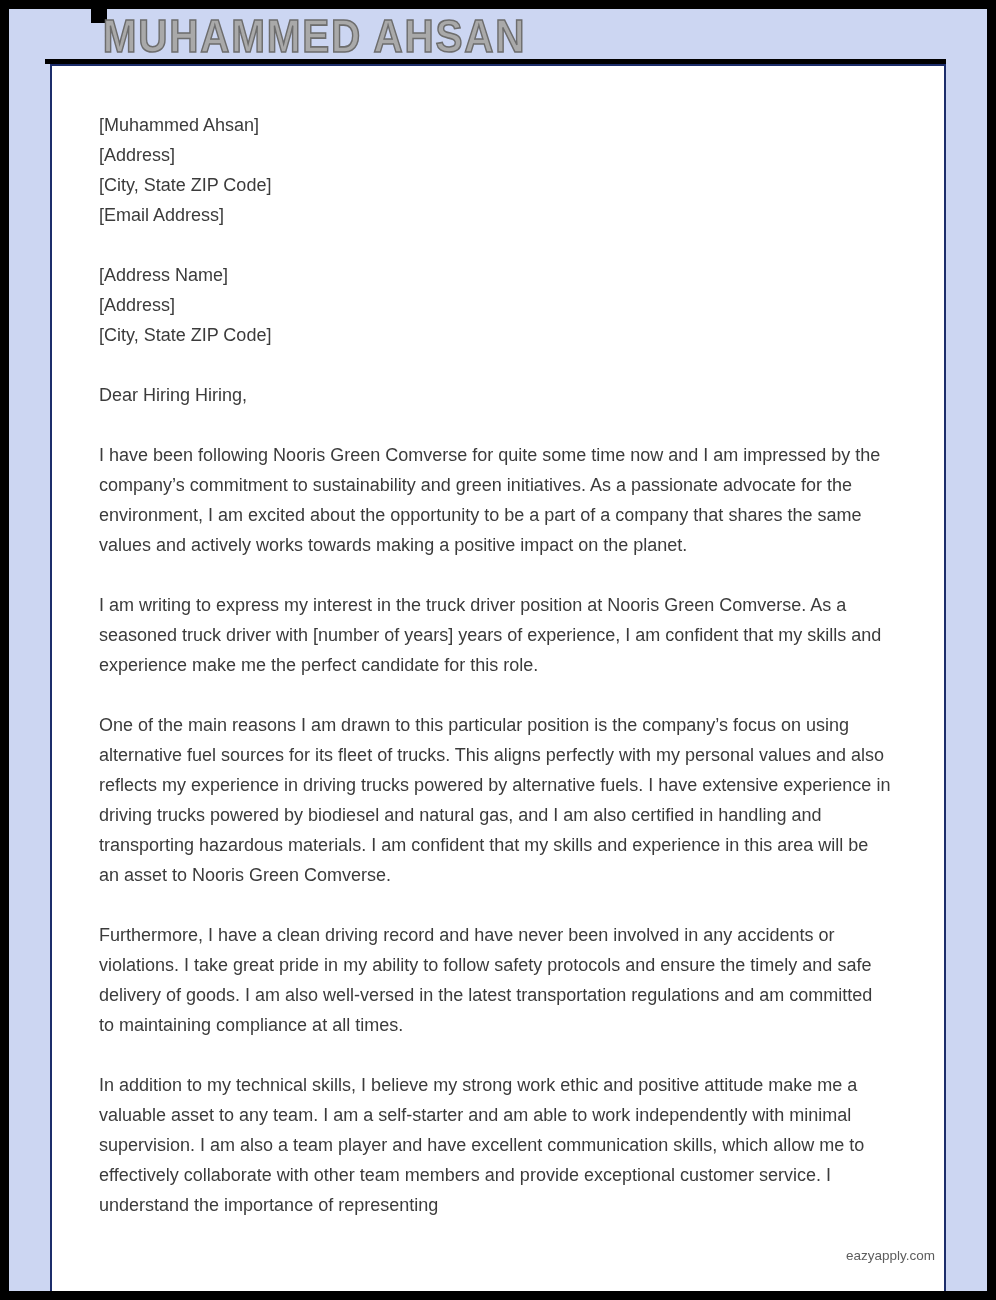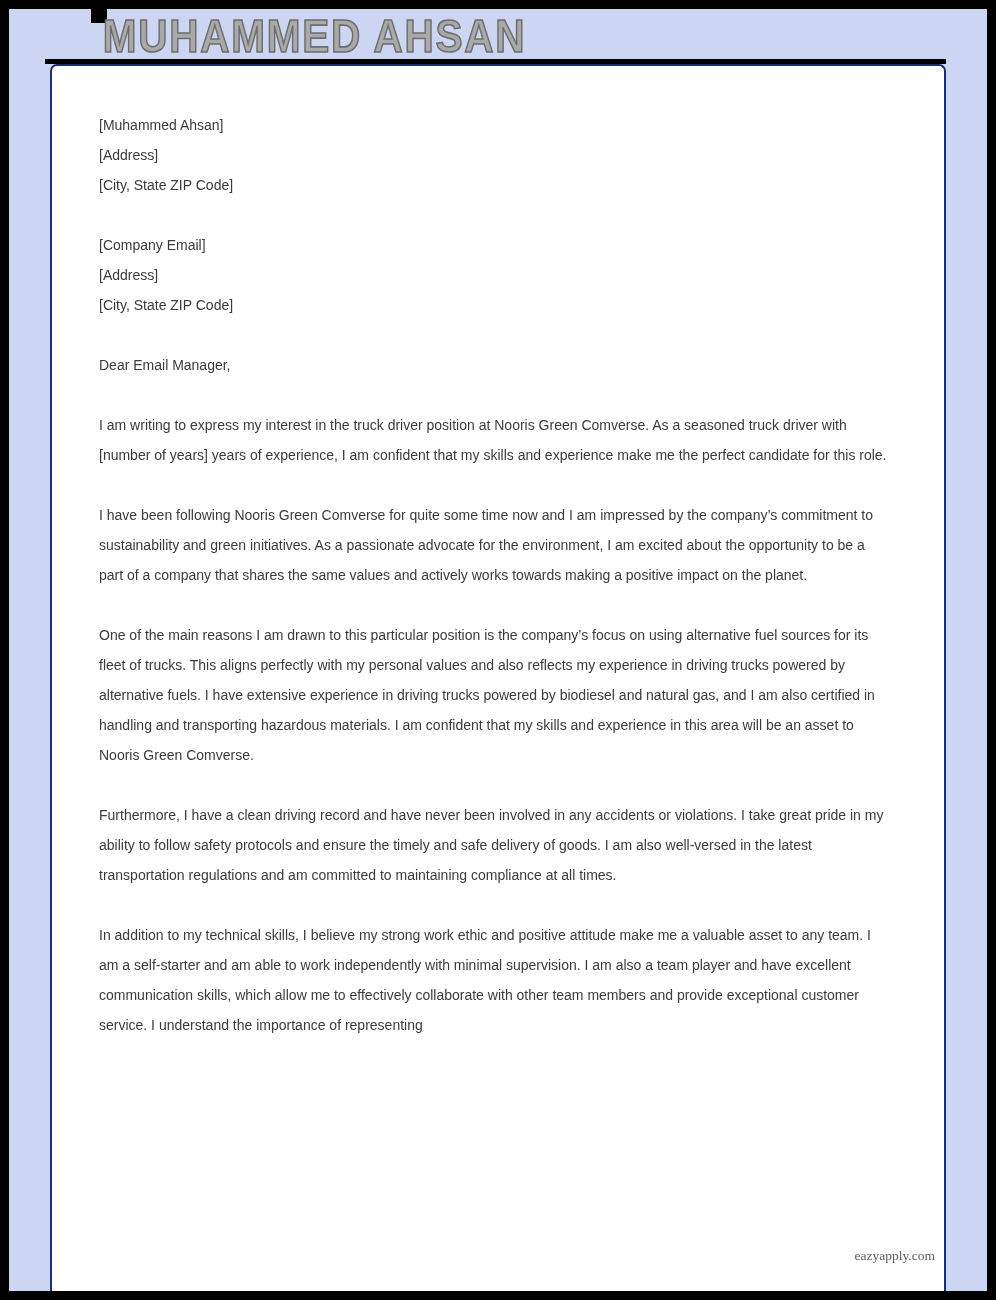--- a/index.html
+++ b/index.html
@@ -65,37 +65,36 @@
     height: 1236px;
     background: #ffffff;
     border: 2px solid #1c2d6b;
     border-bottom: none;
     padding: 44px 52px 0 47px;
     overflow: hidden;
   }
 
   .letter-text {
     font-family: "Liberation Sans", sans-serif;
-    font-size: 14px;
+    font-size: 18px;
     line-height: 30px;
     color: #3b3b3b;
-    border-radius: 7px;
   }
 
   .block { margin-bottom: 30px; }
   .para  { margin-bottom: 30px; }
 
   .watermark {
     position: absolute;
     right: 52px;
     top: 1239px;
     font-size: 13.5px;
     color: #5d5d5d;
     text-decoration: none;
-    font-family: Liberation Serif, serif;
+    font-family: Liberation Sans, sans-serif;
   }
 </style>
 </head>
 <body>
 
 <div class="page">
 
   <div class="top-notch"></div>
 
   <div class="header">
@@ -103,32 +102,33 @@
   </div>
 
   <div class="header-divider"></div>
 
   <div class="document letter-text">
 
     <div class="block">
       <div>[Muhammed Ahsan]</div>
       <div>[Address]</div>
       <div>[City, State ZIP Code]</div>
+      <div>[Email Address]</div>
     </div>
 
     <div class="block">
-      <div>[Company Email]</div>
+      <div>[Address Name]</div>
       <div>[Address]</div>
       <div>[City, State ZIP Code]</div>
     </div>
 
-    <div class="block">Dear Email Manager,</div>
+    <div class="block">Dear Hiring Hiring,</div>
 
+    <div class="para">I have been following Nooris Green Comverse for quite some time now and I am impressed by the company’s commitment to sustainability and green initiatives. As a passionate advocate for the environment, I am excited about the opportunity to be a part of a company that shares the same values and actively works towards making a positive impact on the planet.</div>
     <div class="para">I am writing to express my interest in the truck driver position at Nooris Green Comverse. As a seasoned truck driver with [number of years] years of experience, I am confident that my skills and experience make me the perfect candidate for this role.</div>
-    <div class="para">I have been following Nooris Green Comverse for quite some time now and I am impressed by the company’s commitment to sustainability and green initiatives. As a passionate advocate for the environment, I am excited about the opportunity to be a part of a company that shares the same values and actively works towards making a positive impact on the planet.</div>
     <div class="para">One of the main reasons I am drawn to this particular position is the company’s focus on using alternative fuel sources for its fleet of trucks. This aligns perfectly with my personal values and also reflects my experience in driving trucks powered by alternative fuels. I have extensive experience in driving trucks powered by biodiesel and natural gas, and I am also certified in handling and transporting hazardous materials. I am confident that my skills and experience in this area will be an asset to Nooris Green Comverse.</div>
     <div class="para">Furthermore, I have a clean driving record and have never been involved in any accidents or violations. I take great pride in my ability to follow safety protocols and ensure the timely and safe delivery of goods. I am also well-versed in the latest transportation regulations and am committed to maintaining compliance at all times.</div>
     <div class="para">In addition to my technical skills, I believe my strong work ethic and positive attitude make me a valuable asset to any team. I am a self-starter and am able to work independently with minimal supervision. I am also a team player and have excellent communication skills, which allow me to effectively collaborate with other team members and provide exceptional customer service. I understand the importance of representing</div>
 
   </div>
 
   <a href="#" class="watermark">eazyapply.com</a>
 
 </div>
 

